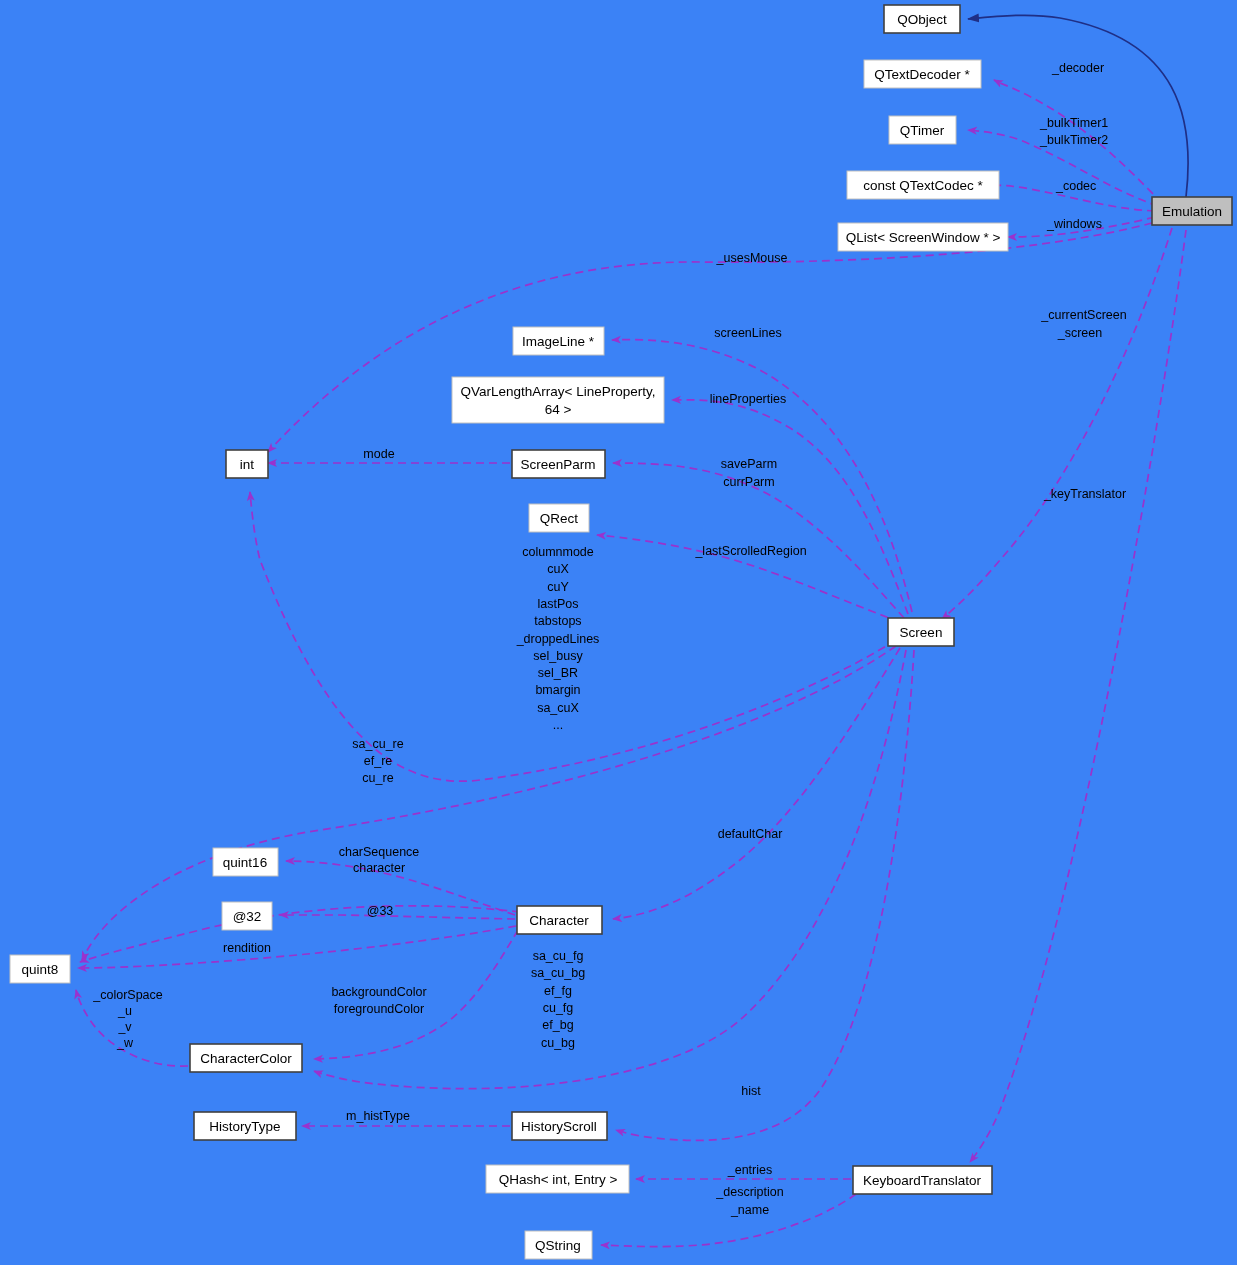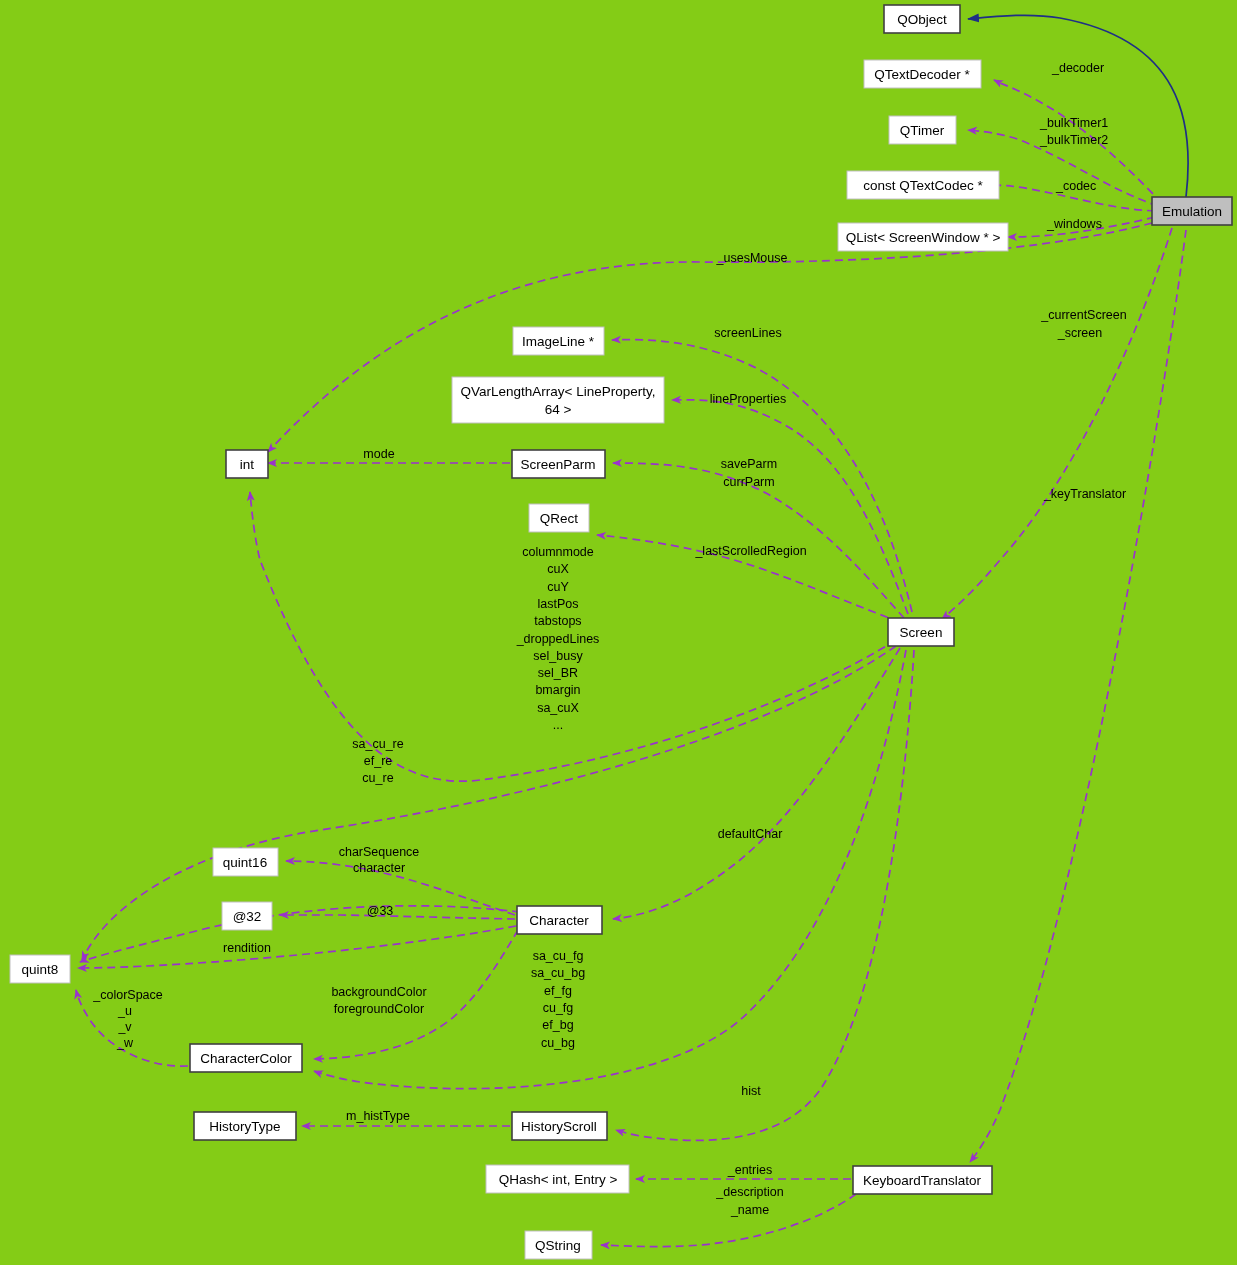--- a/index.html
+++ b/index.html
@@ -1,17 +1,17 @@
 <!DOCTYPE html>
 <html><head>
 <meta charset="utf-8">
 <style>
   html,body{margin:0;padding:0;background:#ffffff;}
   body{font-family:"Liberation Sans","DejaVu Sans",sans-serif;}
-  #diagram-root{position:relative;width:1237px;height:1265px;background:#84cc16;overflow:hidden;}
+  #diagram-root{position:relative;width:1237px;height:1265px;background:#3b82f6;overflow:hidden;}
   svg#graph{position:absolute;top:0;left:0;width:1237px;height:1265px;}
   .node-box{fill:#ffffff;}
   .node-box.weak{stroke:#c0c0c0;stroke-width:1;}
   .node-box.strong{stroke:#404040;stroke-width:1.6;}
   .node-box.current{fill:#bfbfbf;stroke:#404040;stroke-width:1.6;}
   .node-label{font-family:"Liberation Sans","DejaVu Sans",sans-serif;font-size:13.5px;fill:#000000;text-anchor:middle;dominant-baseline:middle;}
   .edge-usage{fill:none;stroke:#9a32cd;stroke-width:1.7;stroke-dasharray:8,5;}
   .edge-inherit{fill:none;stroke:#1f2f86;stroke-width:1.7;}
   .arrow-usage{fill:#9a32cd;}
   .arrow-inherit{fill:#1f2f86;}

